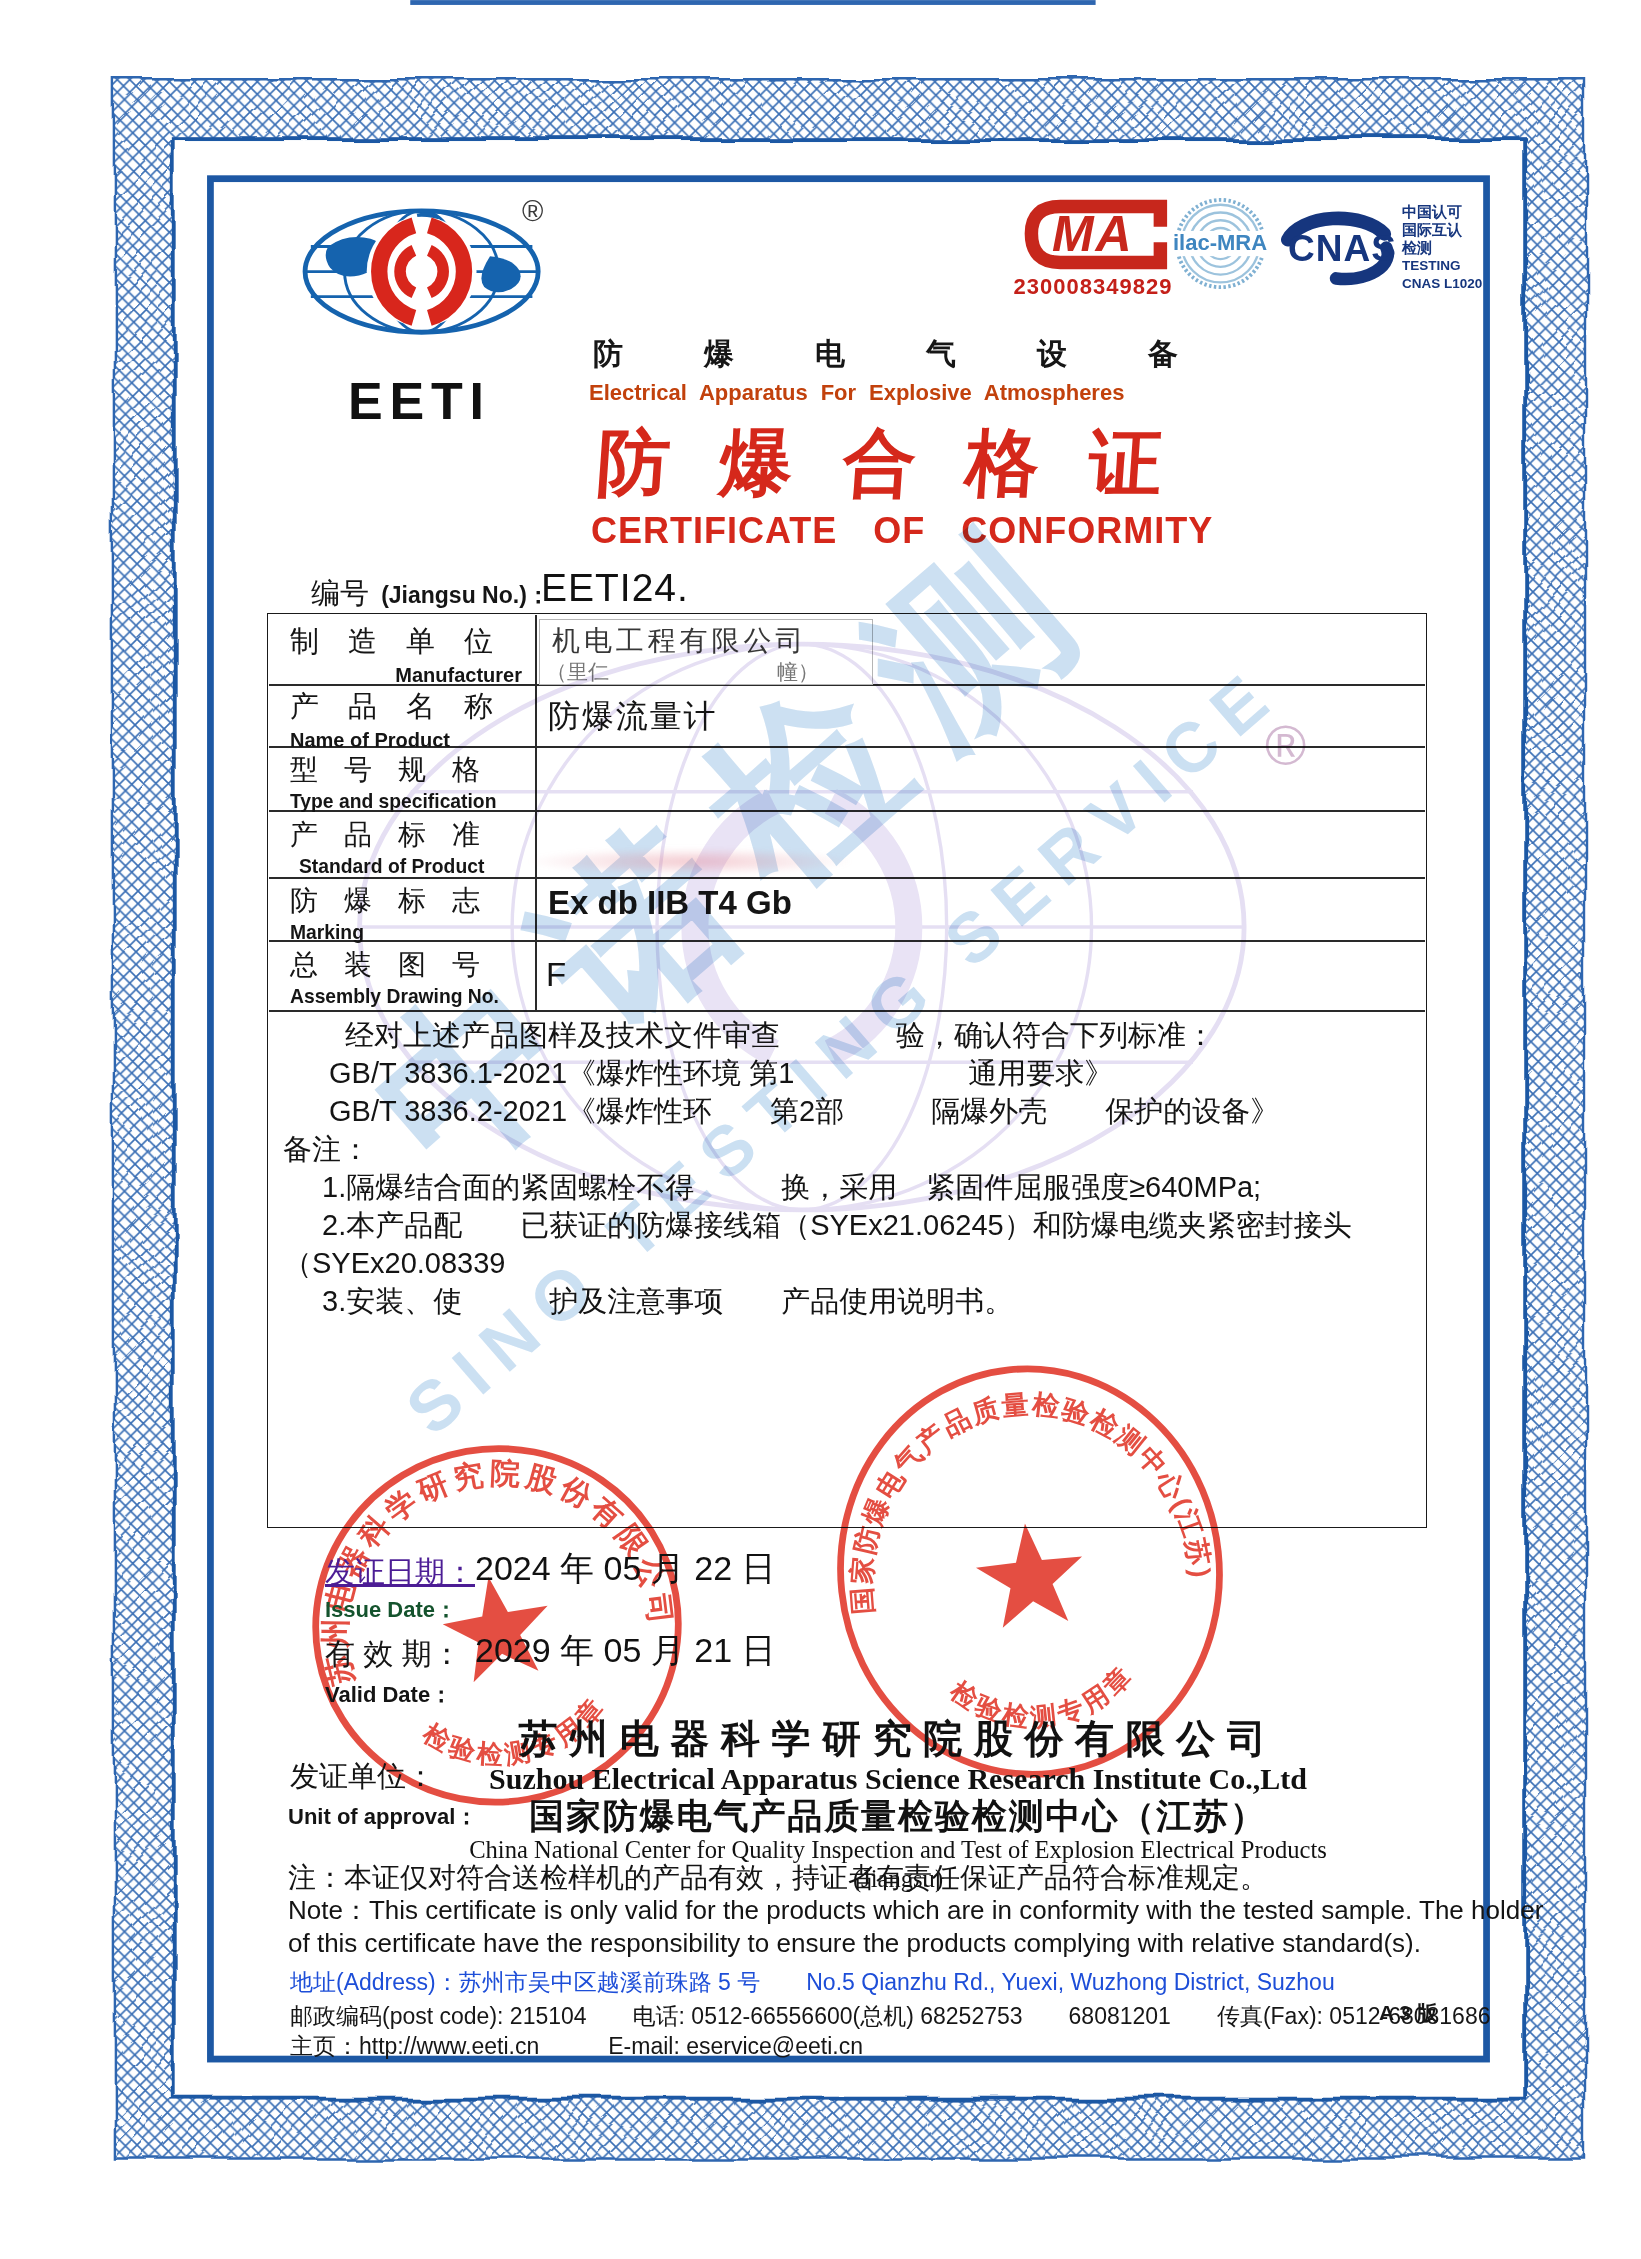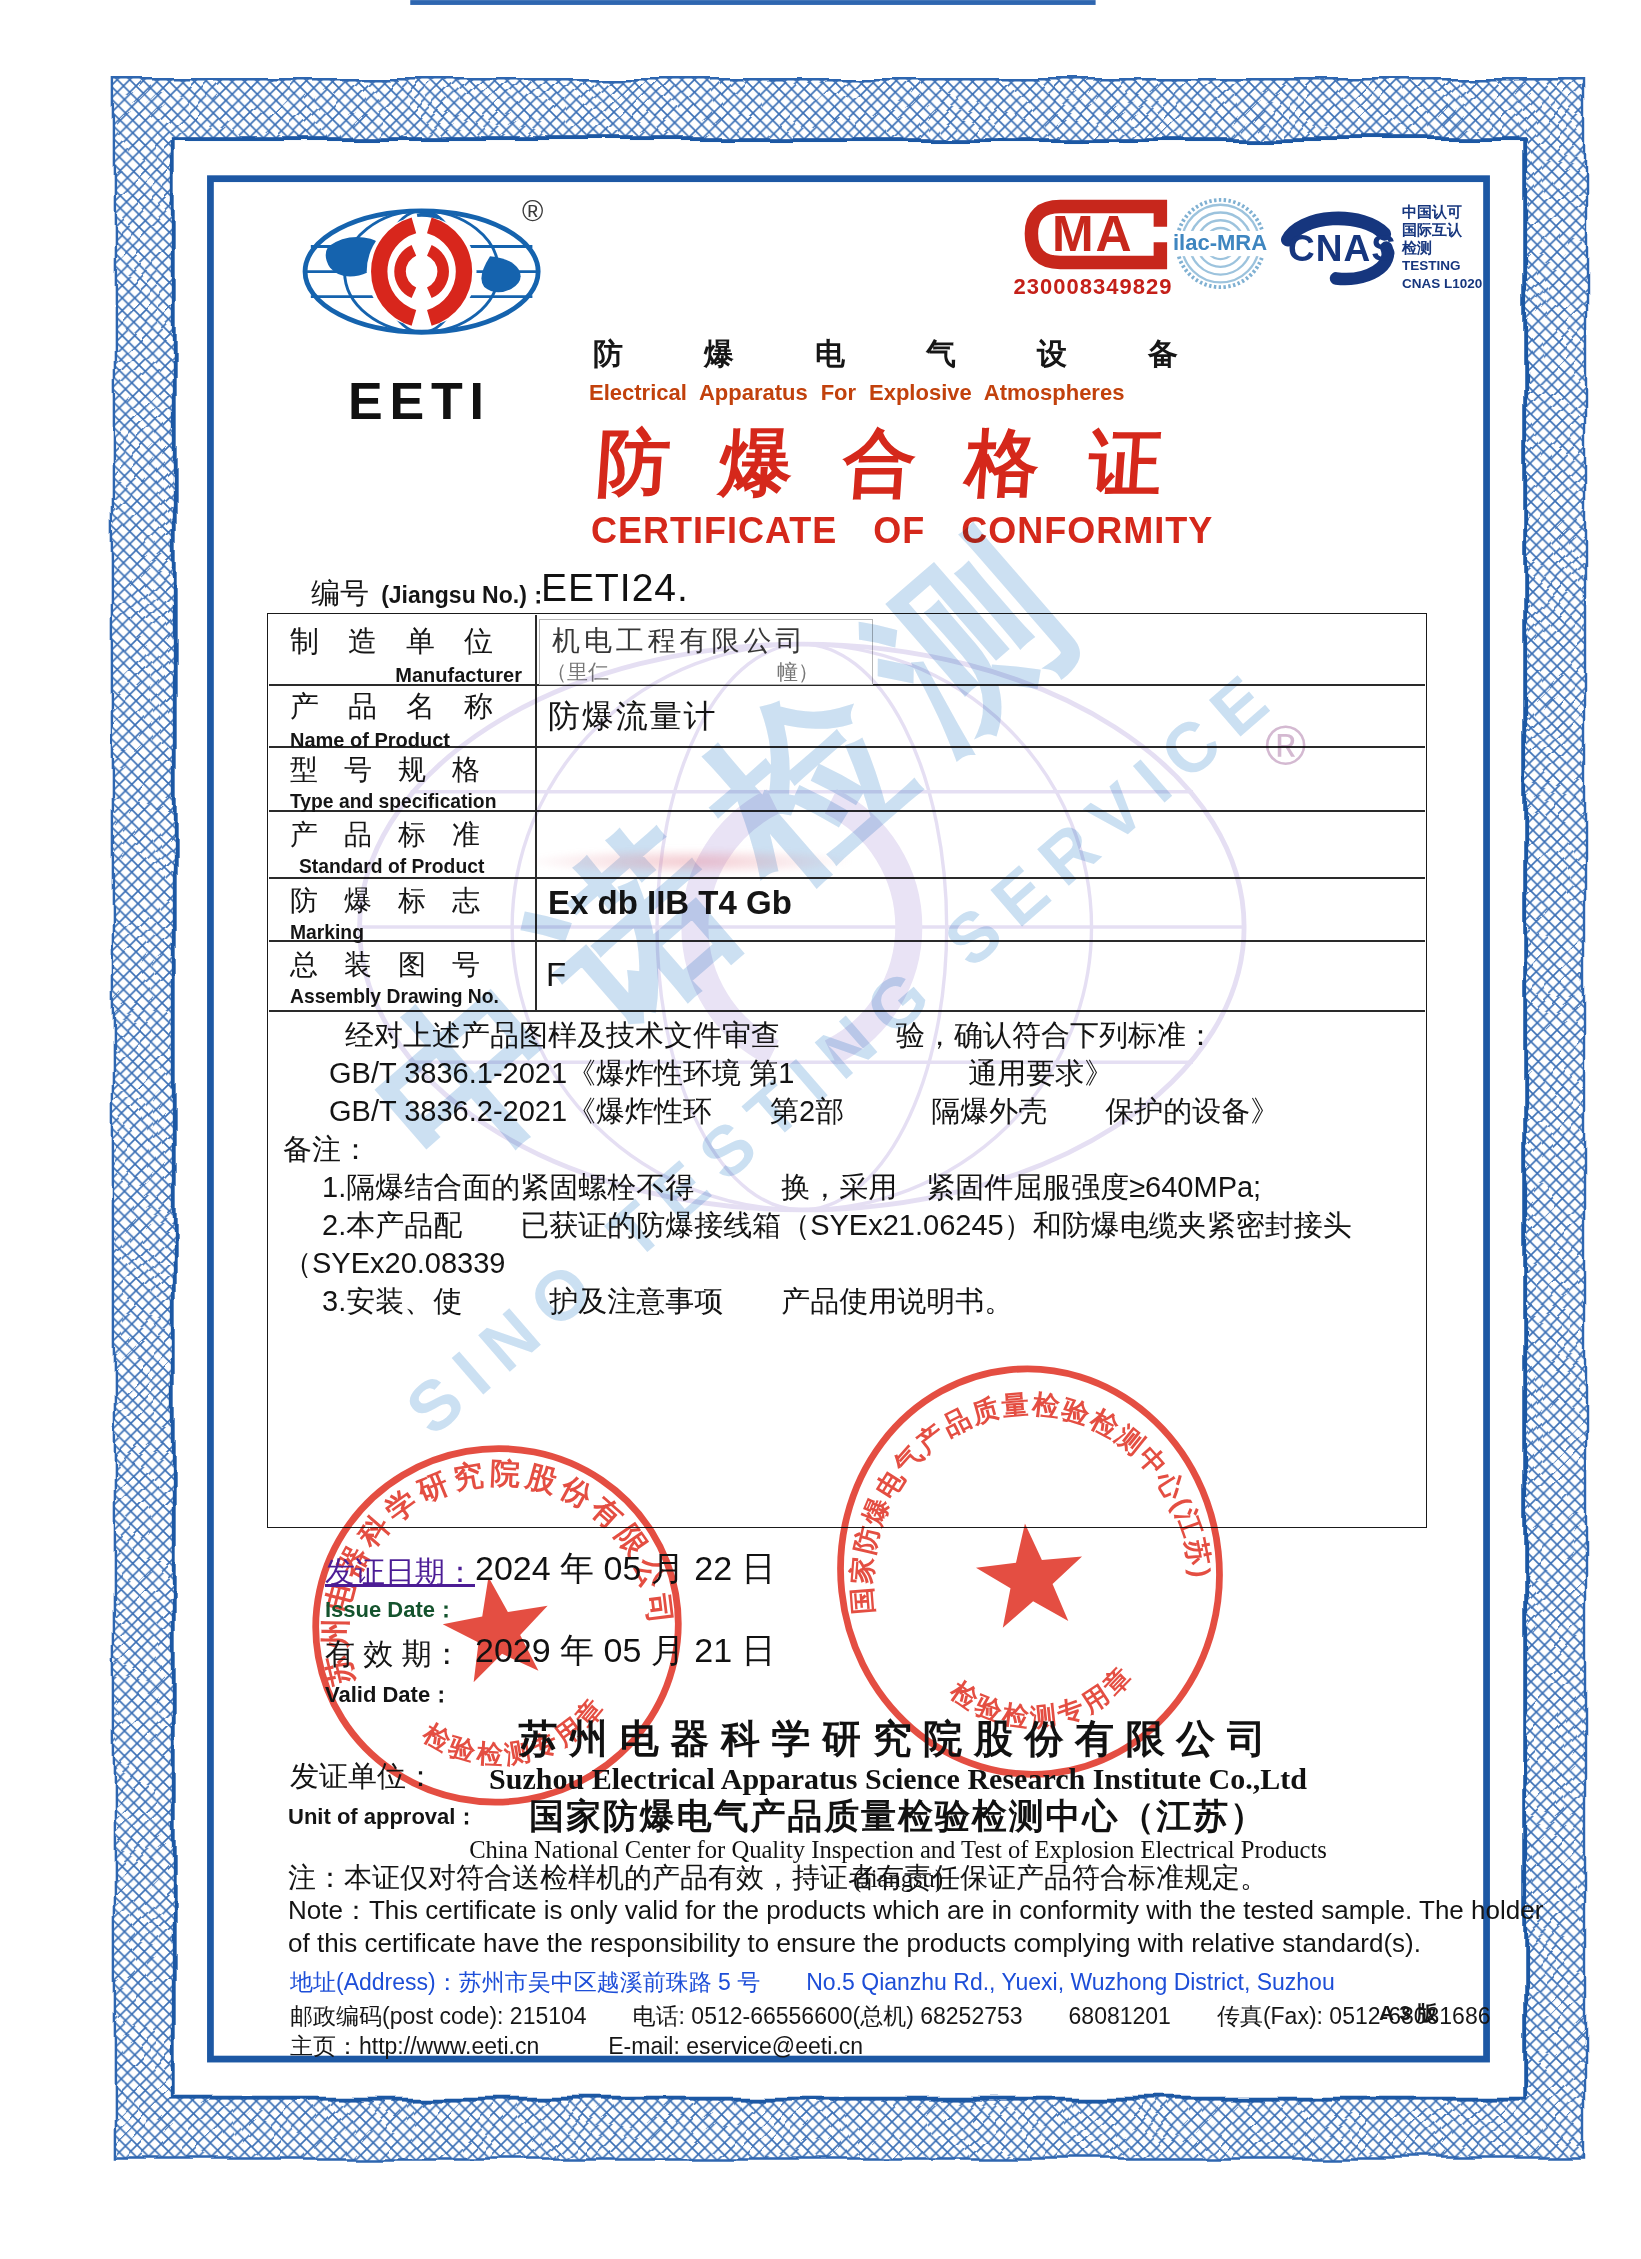--- a/index.html
+++ b/index.html
@@ -79,21 +79,21 @@
   <div class="abs" style="left:348px;top:371px;z-index:2;font-size:52px;font-weight:700;letter-spacing:6.8px;color:#111;">EETI</div>
 
   <div class="abs" style="left:593px;top:334px;z-index:2;font-size:30px;font-weight:600;letter-spacing:81px;color:#161616;white-space:nowrap;">防爆电气设备</div>
   <div class="abs" style="left:589px;top:380px;z-index:2;font-size:22px;font-weight:700;color:#c2410c;white-space:nowrap;word-spacing:6.8px;">Electrical Apparatus For Explosive Atmospheres</div>
   <div class="abs" style="left:597px;top:415px;z-index:2;font-size:73px;font-weight:700;letter-spacing:50px;color:#d5281b;white-space:nowrap;transform:skewX(-4deg);">防爆合格证</div>
   <div class="abs" style="left:591px;top:510px;z-index:2;font-size:36px;font-weight:700;color:#d5281b;white-space:nowrap;word-spacing:25px;letter-spacing:1px;">CERTIFICATE OF CONFORMITY</div>
 
   <svg class="abs" style="left:1016px;top:193px;z-index:2;" width="154" height="83" viewBox="0 0 160 86">
     <path d="M150,14 H46 Q16,14 16,42 Q16,72 46,72 H150 M150,14 V28 M150,72 V58" stroke="#c7271c" stroke-width="14" fill="none" stroke-linecap="square"></path>
   </svg>
-  <div class="abs" style="left:1052px;top:205px;z-index:2;font-size:50px;font-weight:700;color:#c7271c;letter-spacing:1.9px;">MA</div>
+  <div class="abs" style="left:1052px;top:205px;z-index:2;font-size:50px;font-weight:700;color:#c7271c;letter-spacing:1.9px;font-style:italic;">MA</div>
   <div class="abs" style="left:1012px;top:274px;width:162px;z-index:2;font-size:22px;font-weight:700;color:#c42019;text-align:center;letter-spacing:1px;">230008349829</div>
 
   <svg class="abs" style="left:1172px;top:196px;z-index:2;" width="97" height="97" viewBox="0 0 100 100">
     <g stroke="#9cc3dd" fill="none" stroke-width="2.4">
       <circle cx="50" cy="49" r="8"></circle>
         <circle cx="50" cy="49" r="16"></circle>
         <circle cx="50" cy="49" r="24"></circle>
         <circle cx="50" cy="49" r="32"></circle>
         <circle cx="50" cy="49" r="40"></circle>
     </g>

